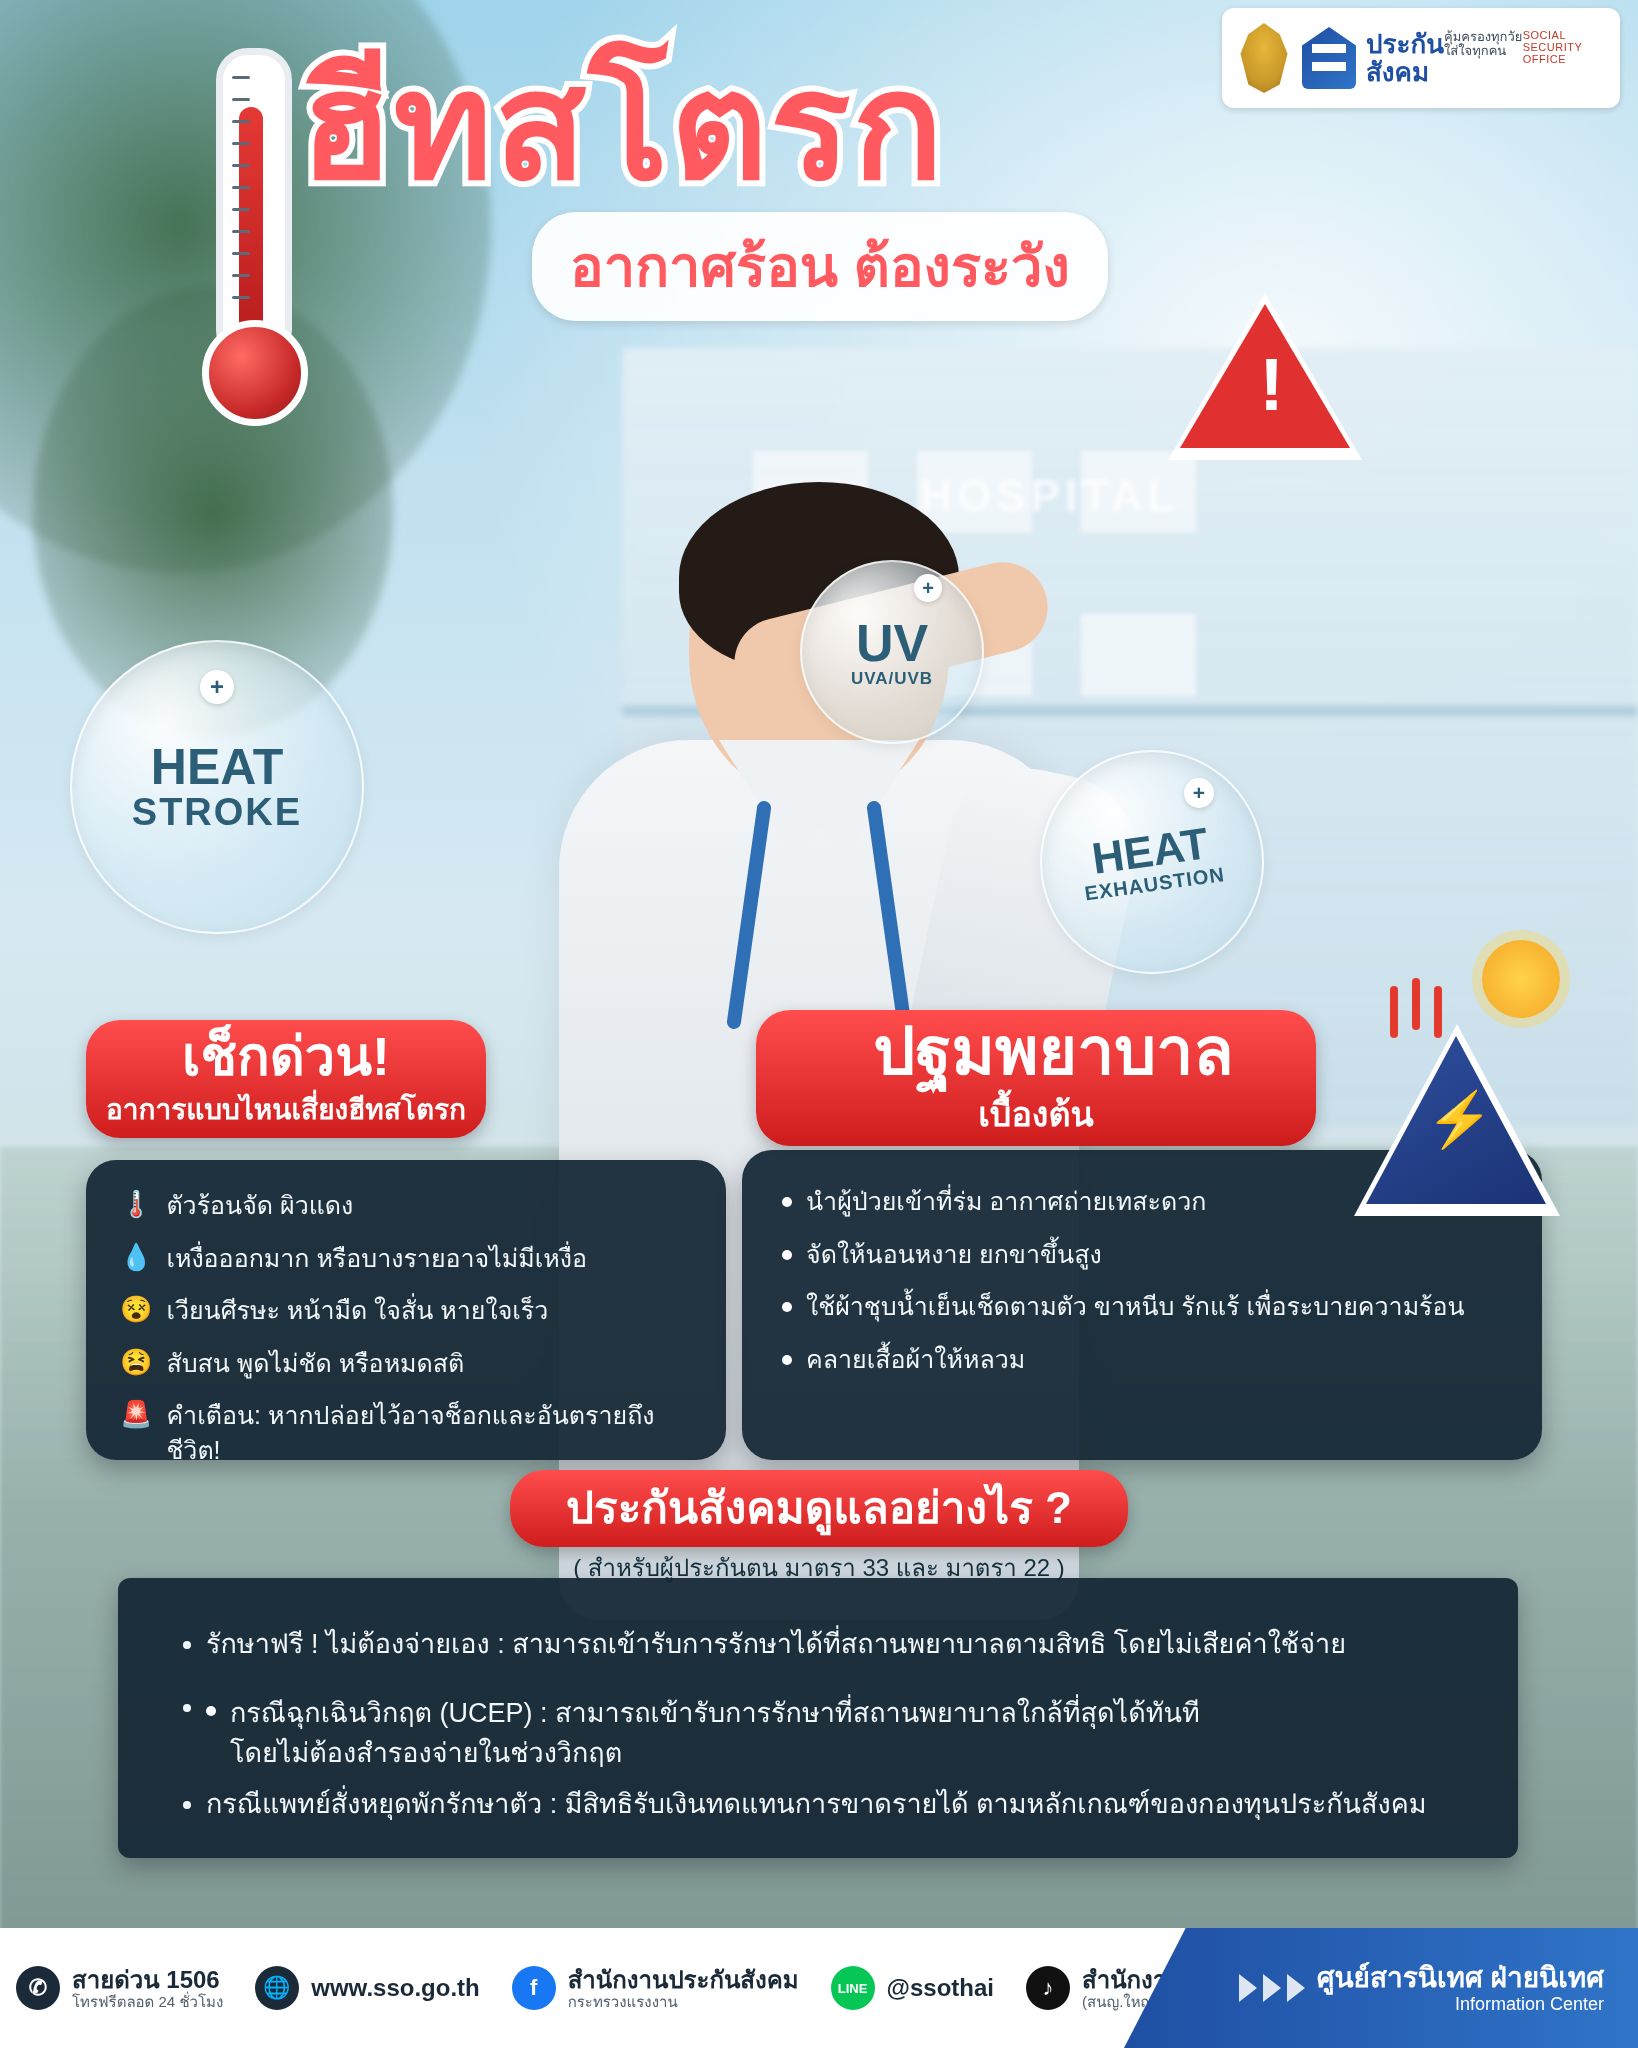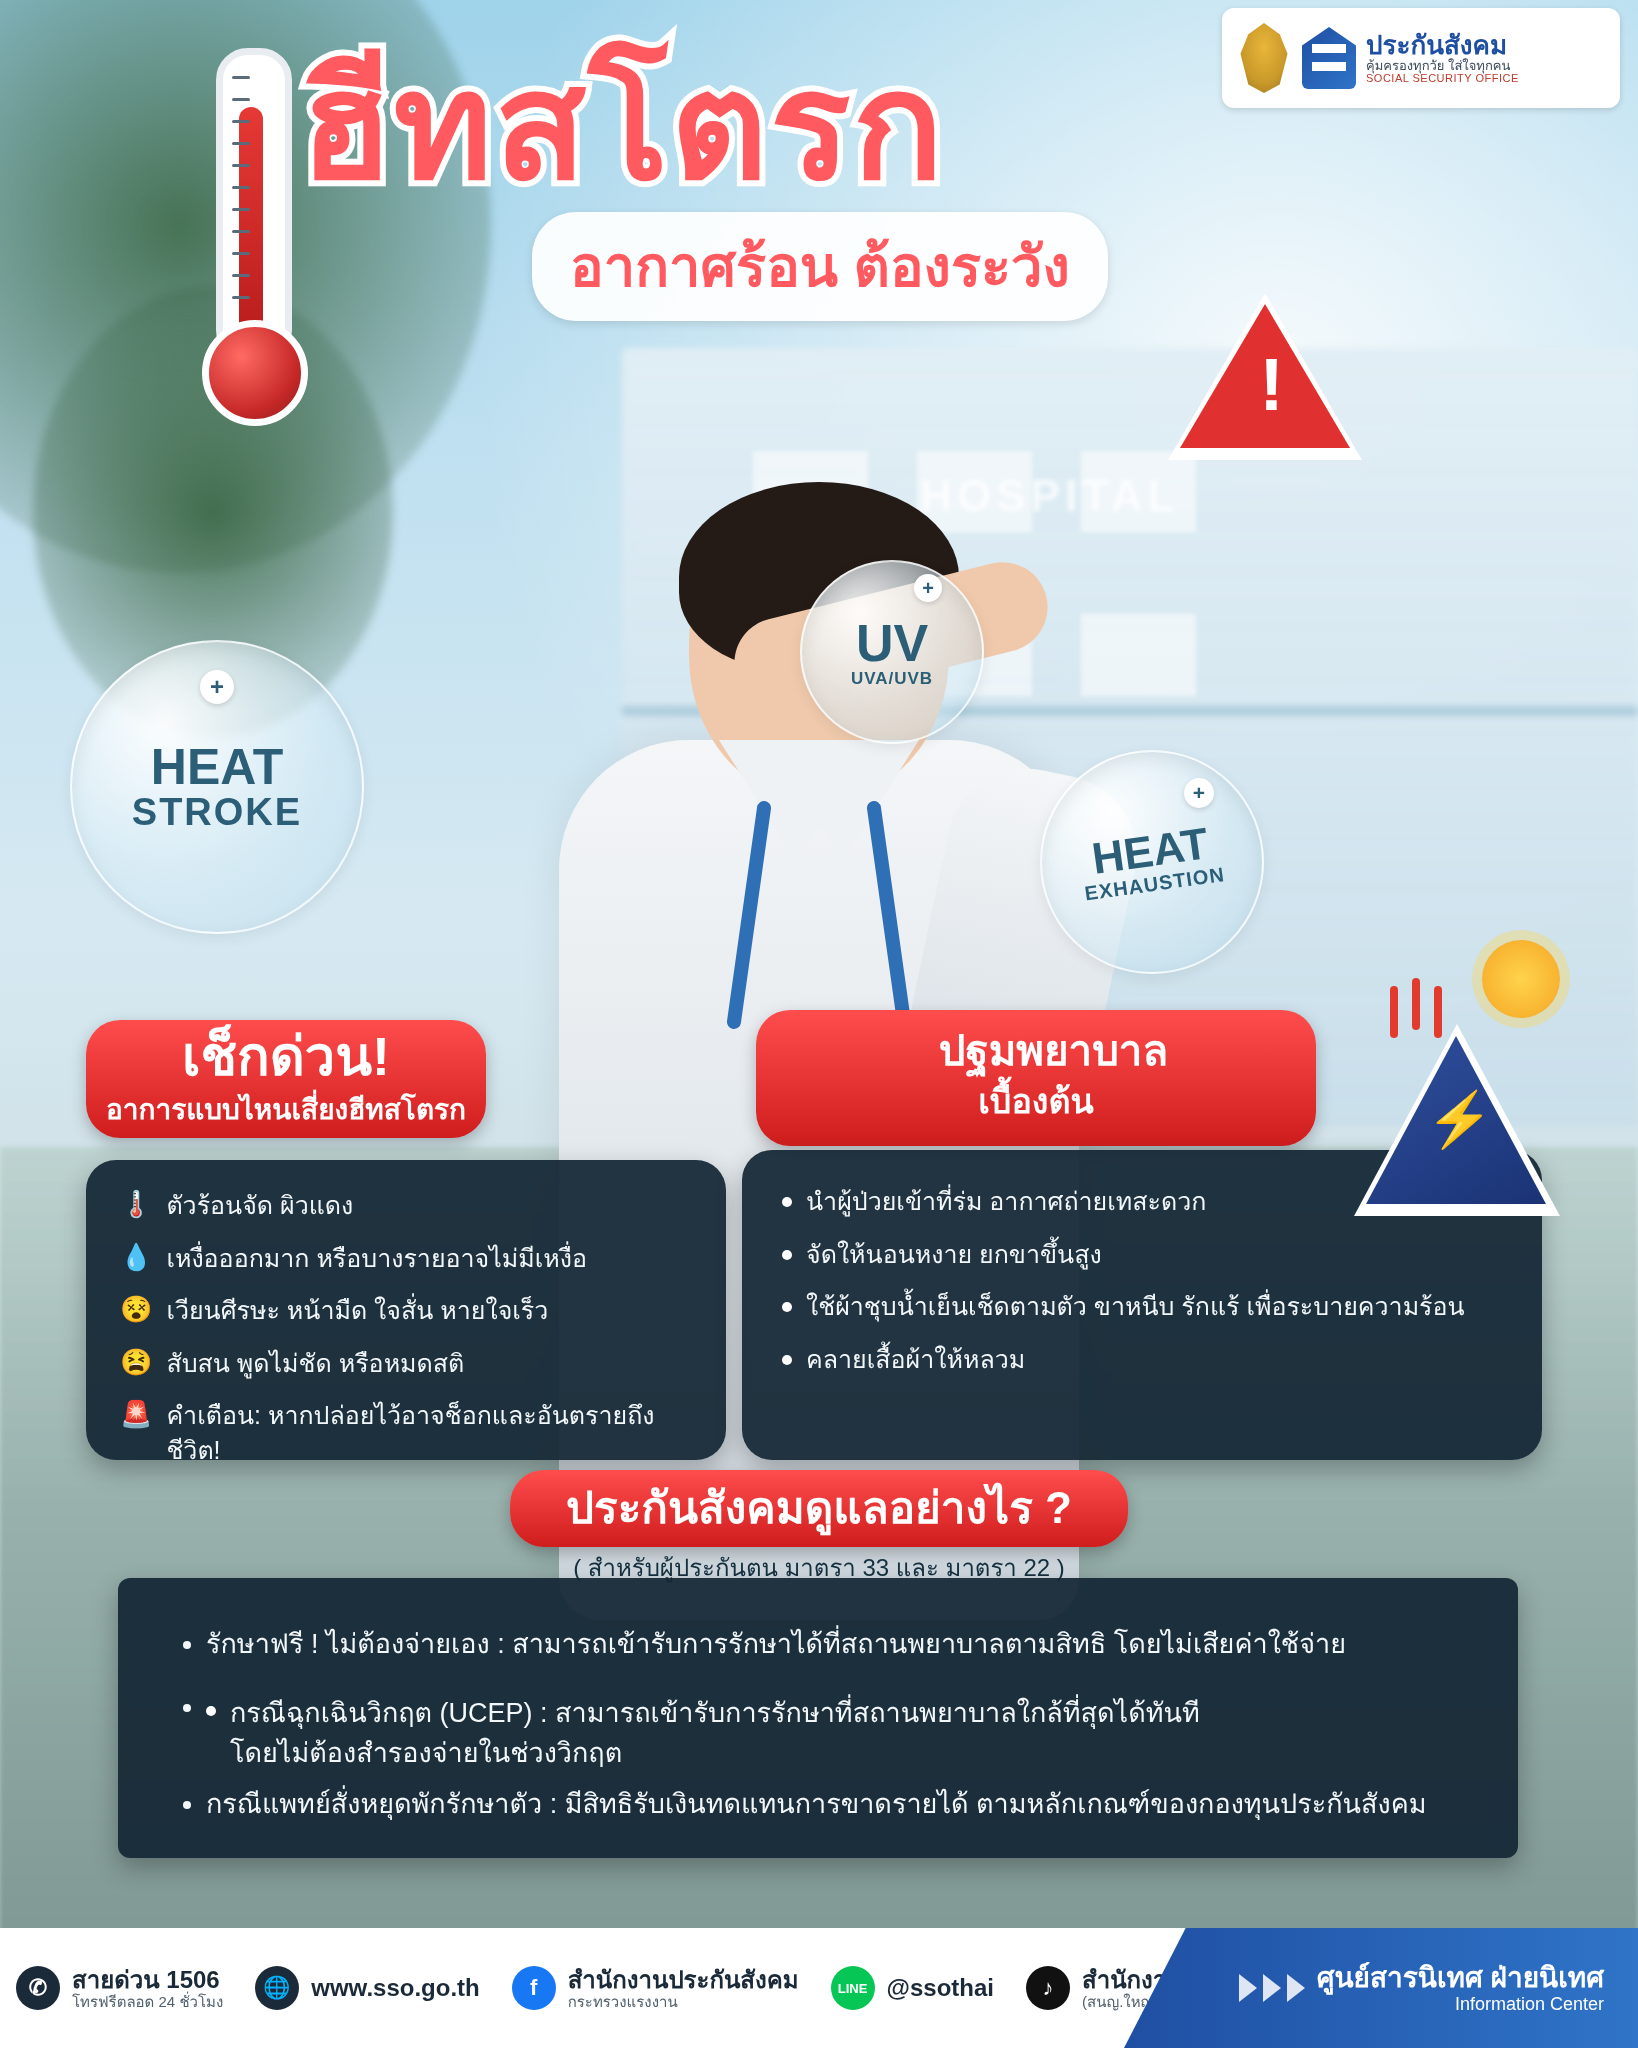--- a/index.html
+++ b/index.html
@@ -124,21 +124,21 @@
   .sso-mark{
     width:54px;height:62px;flex:0 0 auto;position:relative;
     background:linear-gradient(135deg,#1f4fa3,#2f74c8);
     clip-path:polygon(50% 0,100% 30%,100% 100%,0 100%,0 30%);
     border-radius:6px;
   }
   .sso-mark:after{
     content:"";position:absolute;left:18%;top:28%;width:64%;height:14%;
     background:#fff;box-shadow:0 18px 0 #fff;
   }
-  .sso-texts{display:flex;flex-direction:column;line-height:1.08;}
+  .sso-texts{display:flex;flex-direction:row;line-height:1.08;}
   .sso-t1{font-size:26px;font-weight:bold;color:#1f4fa3;}
   .sso-t2{font-size:13px;color:#3b4a5a;}
   .sso-t3{font-size:11px;color:#c0392b;letter-spacing:.5px;}
 
   
   .thermo{position:absolute;left:188px;top:48px;width:120px;height:380px;}
   .thermo-tube{
     position:absolute;left:28px;top:0;width:62px;height:300px;
     background:#fff;border:7px solid #e9edf1;border-radius:32px;
   }
@@ -416,21 +416,21 @@
         <span>สับสน พูดไม่ชัด หรือหมดสติ</span>
       </li>
       <li>
         <span class="emo">🚨</span>
         <span>คำเตือน: หากปล่อยไว้อาจช็อกและอันตรายถึงชีวิต!</span>
       </li>
     </ul>
   </div>
 
   <div class="hdr-pill" style="left:756px;top:1010px;width:560px;height:136px;">
-    <span class="hdr-t1" style="font-size:42px;margin-left:35px;">ปฐมพยาบาล</span>
+    <span class="hdr-t1" style="font-size:66px;margin-left:35px;">ปฐมพยาบาล</span>
     <span class="hdr-t2" style="font-size:34px;">เบื้องต้น</span>
   </div>
 
   <div class="card" style="left:742px;top:1150px;width:800px;height:310px;padding:34px 40px;box-sizing:border-box;">
     <ul>
       <li>
         <span class="dot"></span>
         <span>นำผู้ป่วยเข้าที่ร่ม อากาศถ่ายเทสะดวก</span>
       </li>
       <li>

